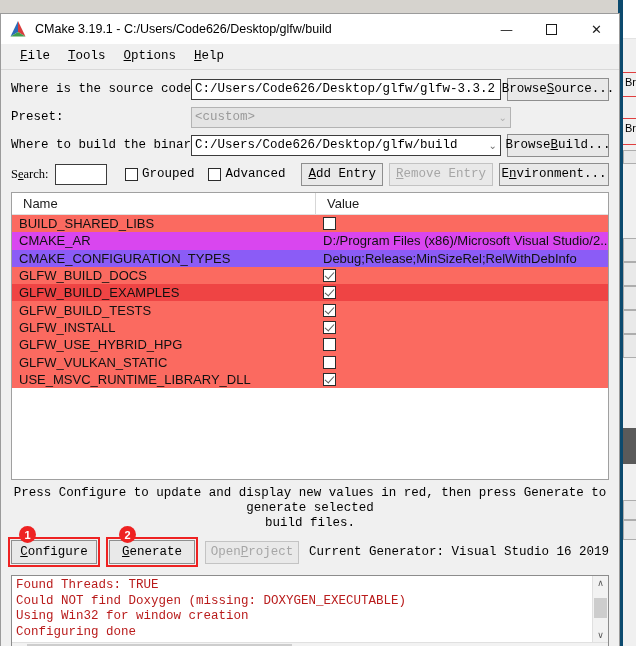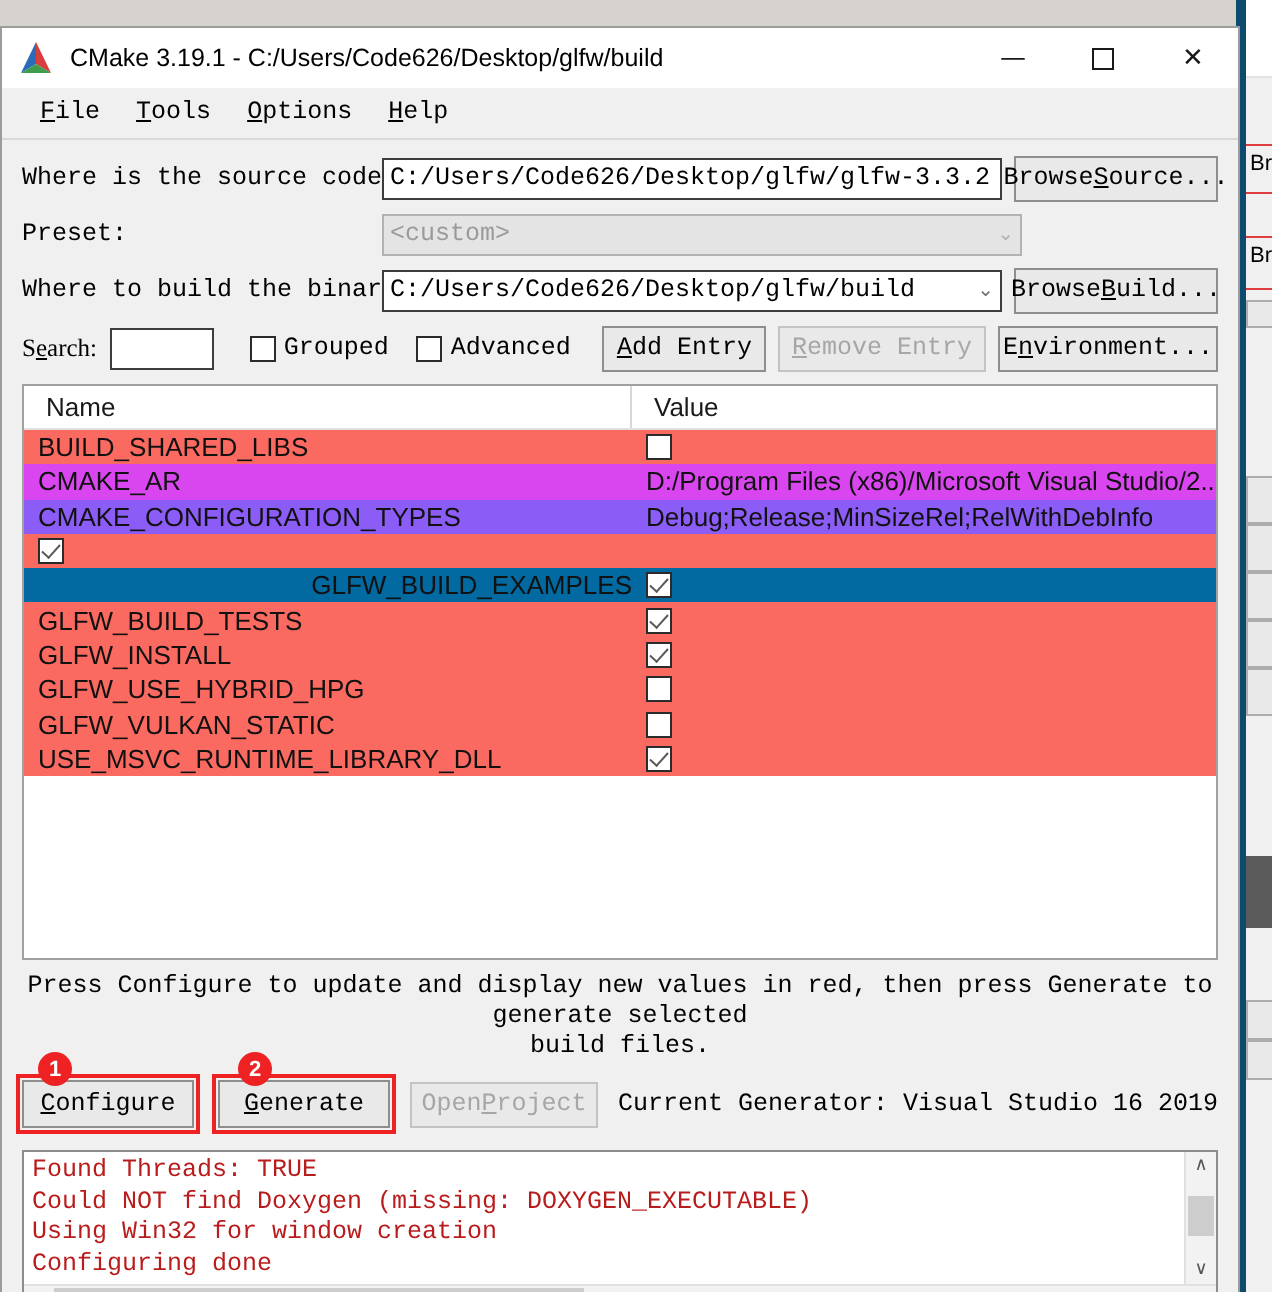--- a/index.html
+++ b/index.html
@@ -612,25 +612,26 @@
         </div>
         <div class="trow" style="background: #d946ef;">
           <div class="td-name">CMAKE_AR</div>
           <div class="td-value">D:/Program Files (x86)/Microsoft Visual Studio/2...</div>
         </div>
         <div class="trow" style="background: #8b5cf6;">
           <div class="td-name">CMAKE_CONFIGURATION_TYPES</div>
           <div class="td-value">Debug;Release;MinSizeRel;RelWithDebInfo</div>
         </div>
         <div class="trow" style="background: rgb(251, 106, 96);">
+          <div class="td-name">GLFW_BUILD_DOCS</div>
           <div class="td-value">
             <div class="cell-chk checked"></div>
           </div>
         </div>
-        <div class="trow" style="background: #0369a1; text-align: right;">
+        <div class="trow" style="background: #ef4444;">
           <div class="td-name">GLFW_BUILD_EXAMPLES</div>
           <div class="td-value">
             <div class="cell-chk checked"></div>
           </div>
         </div>
         <div class="trow" style="background: rgb(251, 106, 96);">
           <div class="td-name">GLFW_BUILD_TESTS</div>
           <div class="td-value">
             <div class="cell-chk checked"></div>
           </div>

